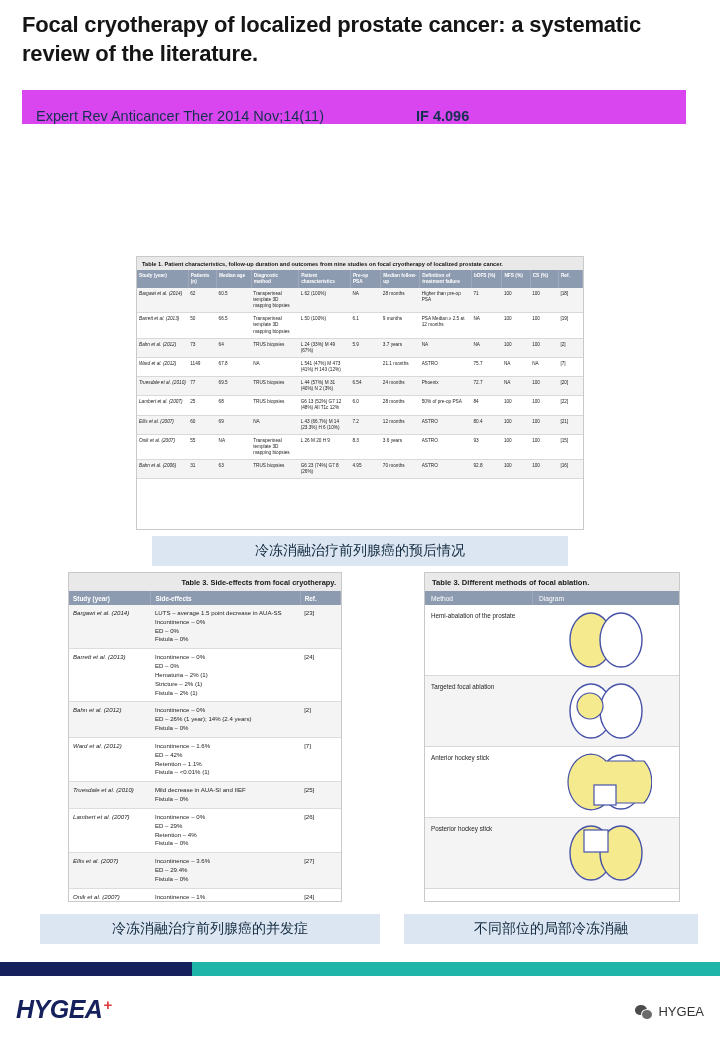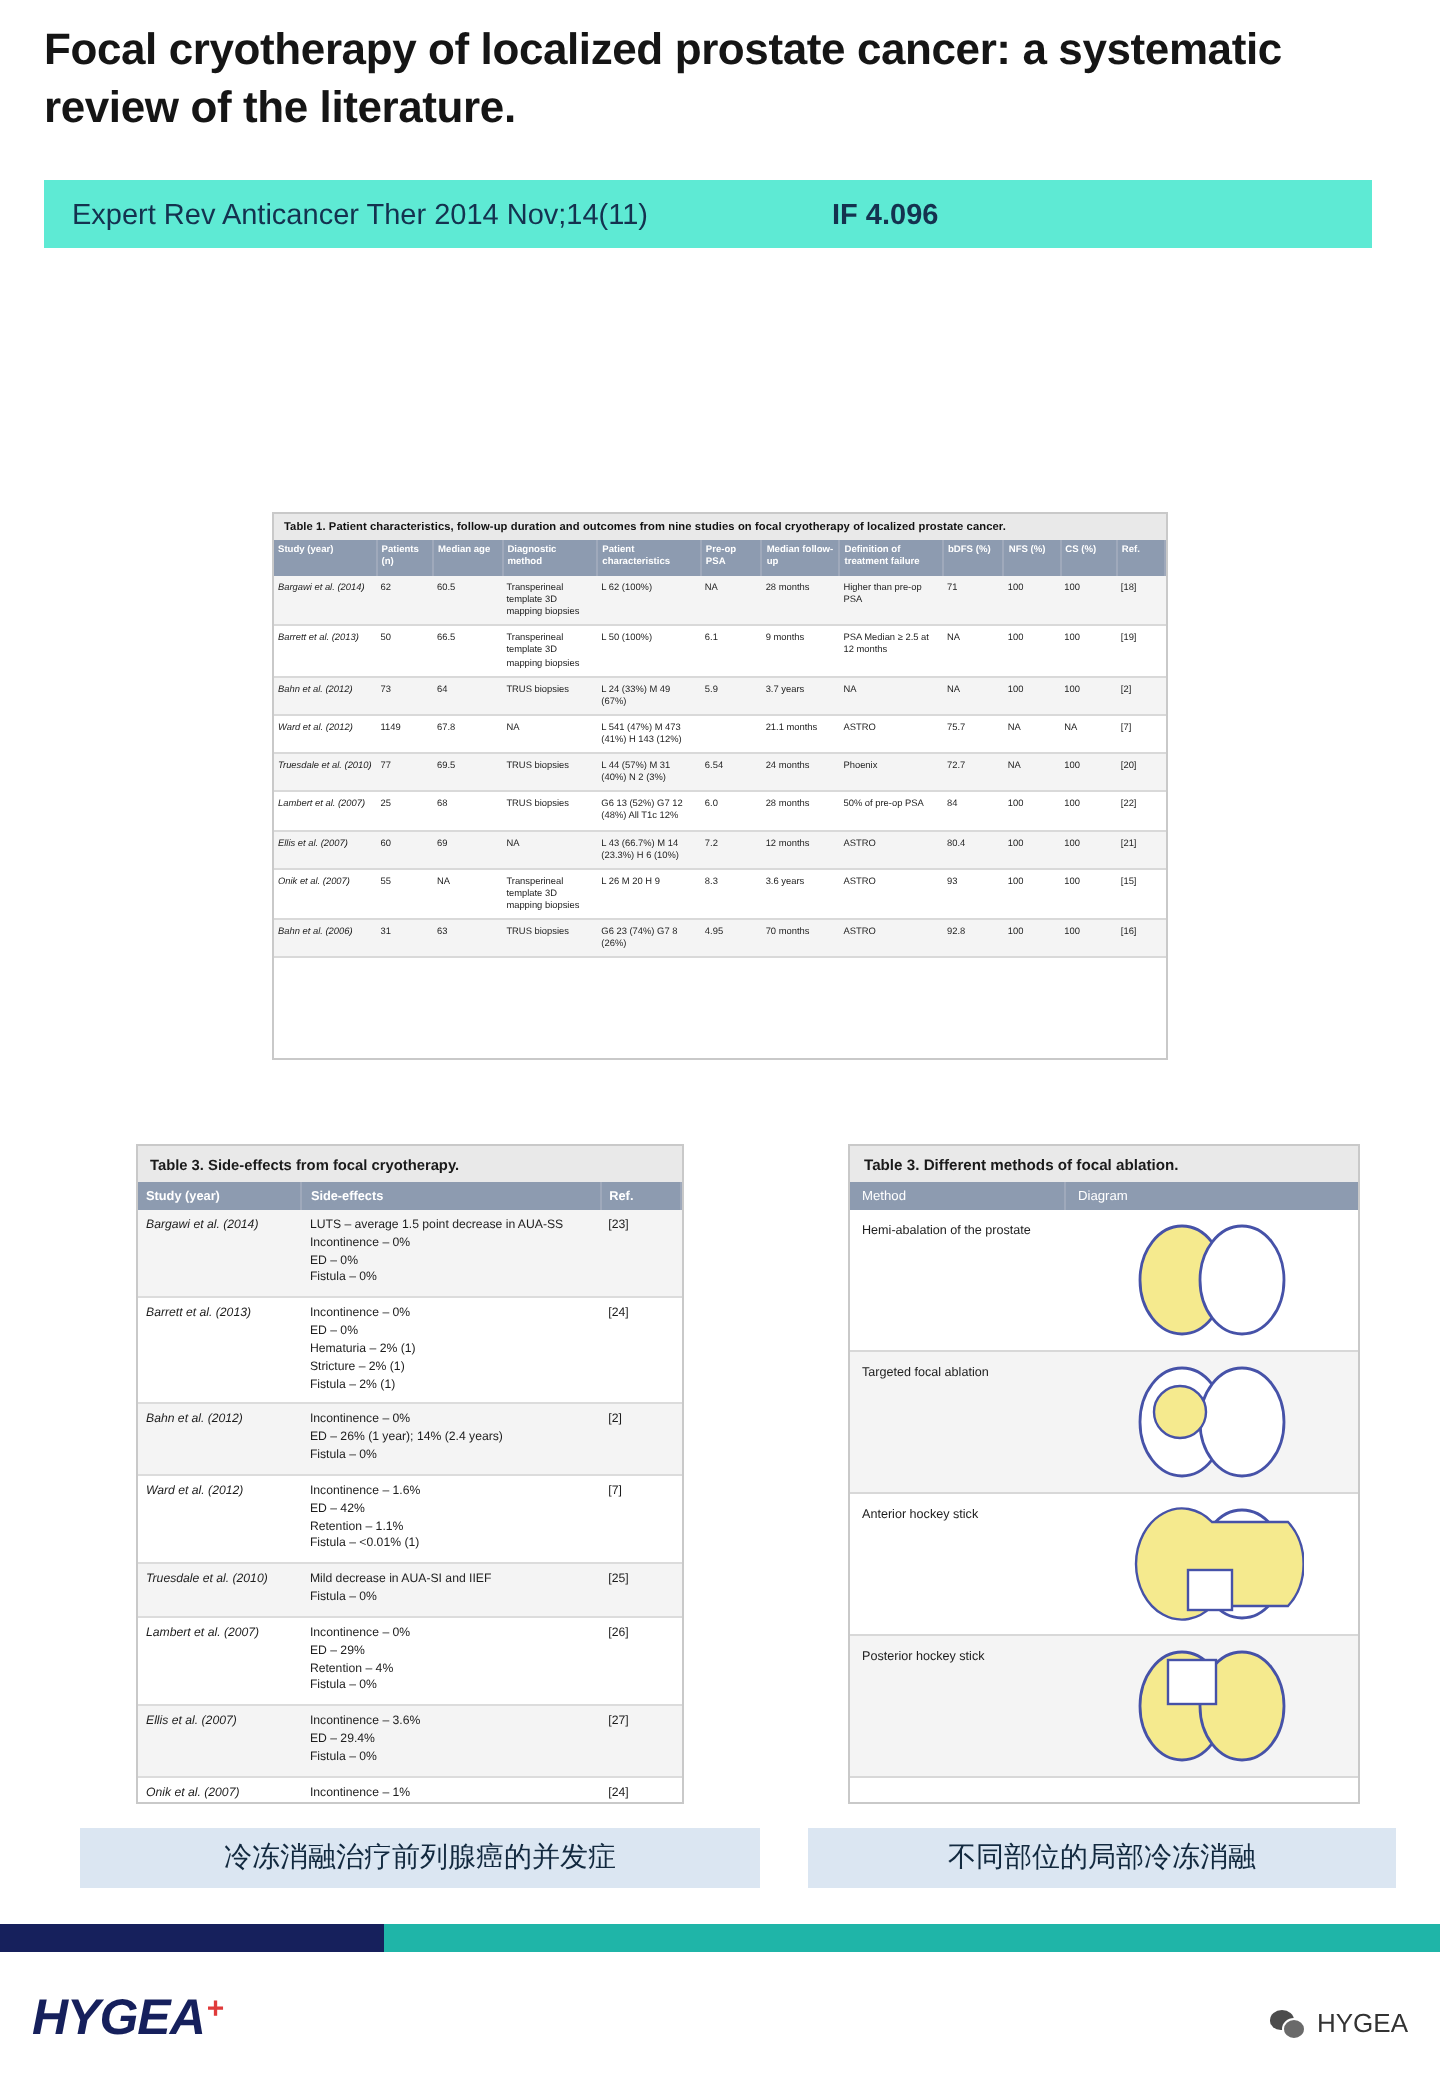--- a/index.html
+++ b/index.html
@@ -32,24 +32,24 @@
     color: #151515;
     letter-spacing: -0.2px;
   }
   
   .journal-bar {
     position: absolute;
     left: 22px;
     top: 90px;
     width: 664px;
     height: 34px;
-    background: #5eead4;
+    background: #d946ef;
     display: flex;
-    align-items: flex-start;
-    padding: 10px 14px;
+    align-items: flex-end;
+    padding: 0 14px;
     box-sizing: border-box;
   }
   .journal-ref {
     font-size: 14.5px;
     color: #14324f;
     flex: 0 0 auto;
   }
   .journal-if {
     font-size: 14.5px;
     font-weight: bold;
@@ -146,25 +146,25 @@
     width: 274px;
     height: 330px;
     background: #ffffff;
     border: 1px solid #c9c9c9;
     box-sizing: border-box;
     overflow: hidden;
   }
   .tbl3 { width: 100%; border-collapse: collapse; table-layout: fixed; }
   .tbl3 caption {
     caption-side: top;
-    text-align: left;
+    text-align: right;
     font-size: 7.4px;
     font-weight: bold;
     background: #e9e9e9;
-    padding: 5px 19px 4px 6px;
+    padding: 5px 5px 4px 6px;
   }
   .tbl3 thead th {
     background: #8d9bb0;
     color: #fff;
     font-size: 6.4px;
     text-align: left;
     padding: 3.5px 4px;
     border-right: 1px solid #9fa9bb;
   }
   .tbl3 tbody td {
@@ -454,20 +454,21 @@
           <td>ASTRO</td>
           <td>92.8</td>
           <td>100</td>
           <td>100</td>
           <td>[16]</td>
         </tr>
       </tbody>
     </table>
   </div>
 
+  <div class="cap-bar" id="cap-1">冷冻消融治疗前列腺癌的预后情况</div>
 
   <div class="table3-wrap">
     <table class="tbl3">
       <caption>Table 3. Side-effects from focal cryotherapy.</caption>
       <thead>
         <tr>
           <th style="width:30%">Study (year)</th>
           <th style="width:57%">Side-effects</th>
           <th style="width:13%">Ref.</th>
         </tr>

